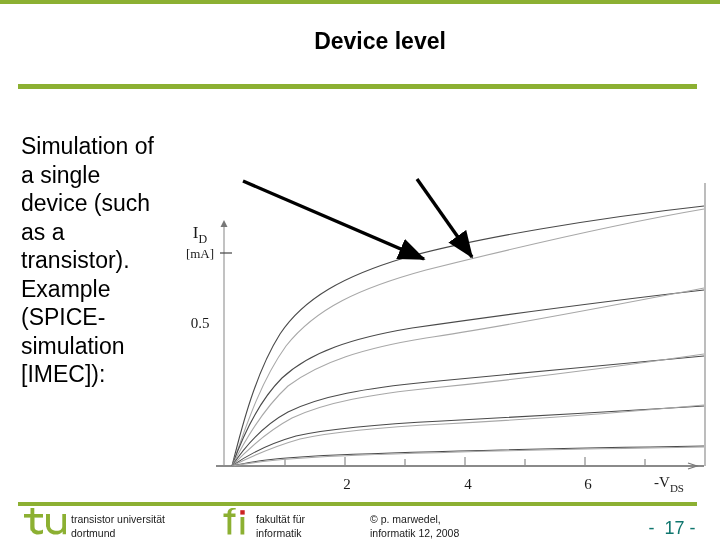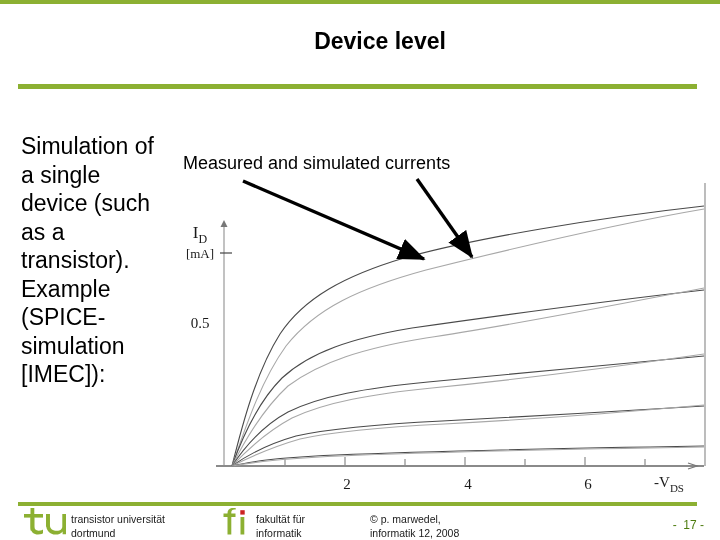--- a/index.html
+++ b/index.html
@@ -125,42 +125,41 @@
     white-space: pre-line;
   }
   .foot-tu   { left: 71px;  top: 512px; }
   .foot-fi   { left: 256px; top: 512px; }
   .foot-copy { left: 370px; top: 512px; }
   .page-num {
     position: absolute;
     left: 640px;
     top: 518px;
     width: 64px;
-    text-align: right;
-    font-size: 12px;
-    color: #4d7c0f;
+    text-align: center;
+    font-size: 18px;
+    color: #0f766e;
     font-family: "Liberation Sans", sans-serif;
     white-space: pre;
   }
   
   .serif { font-family: "Liberation Serif", serif; }
 </style>
 </head>
 <body>
 
 <div class="slide">
 
   <div class="top-bar"></div>
 
   <div class="title">Device level</div>
   <div class="title-rule"></div>
 
   <div class="body-text">Simulation of a single device (such as a transistor). Example (SPICE-simulation [IMEC]):</div>
 
-  <div class="callout-label">Measured  and simulated currents</div>
 
   <div class="figure">
     <svg width="544" height="320" viewBox="0 0 544 320">
       <defs>
         <marker id="axhead" markerWidth="7" markerHeight="7" refX="1" refY="3" orient="auto">
           <path d="M0,0 L6,3 L0,6 Z" fill="#777777"></path>
         </marker>
       </defs>
 
       <line x1="529" y1="7" x2="529" y2="290" stroke="#999999" stroke-width="1.3"></line>

